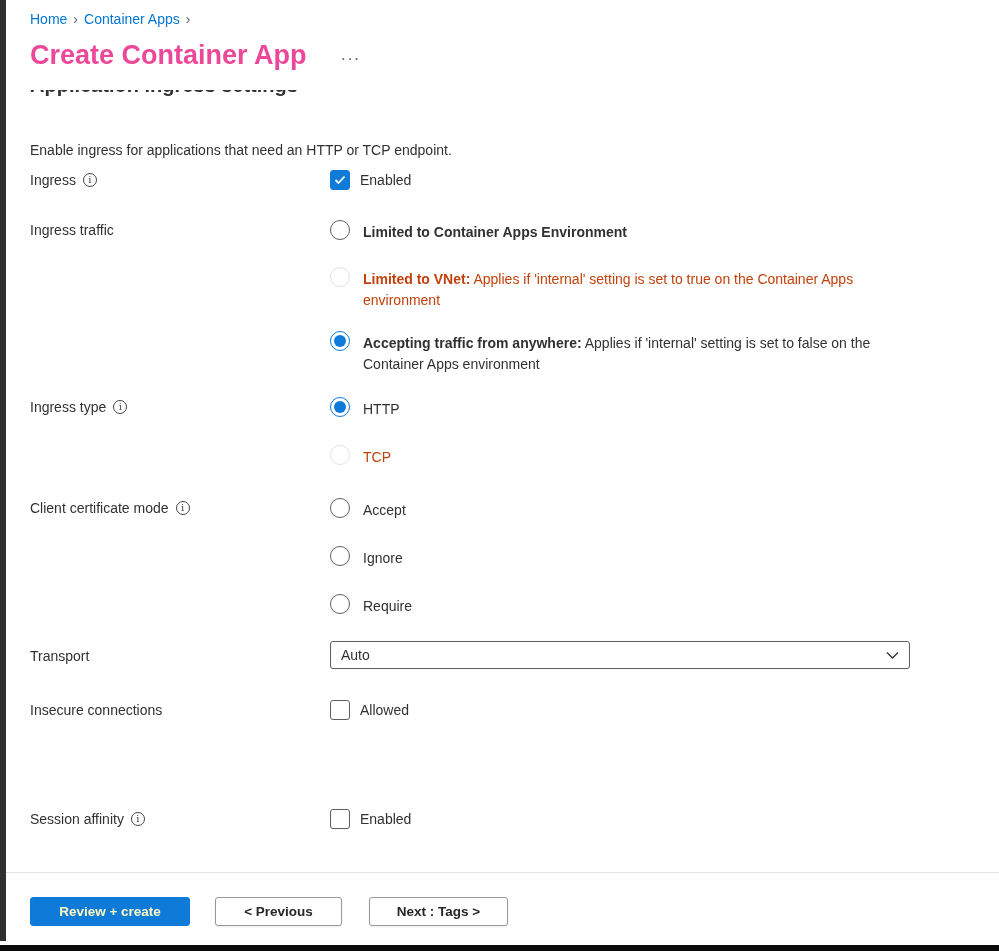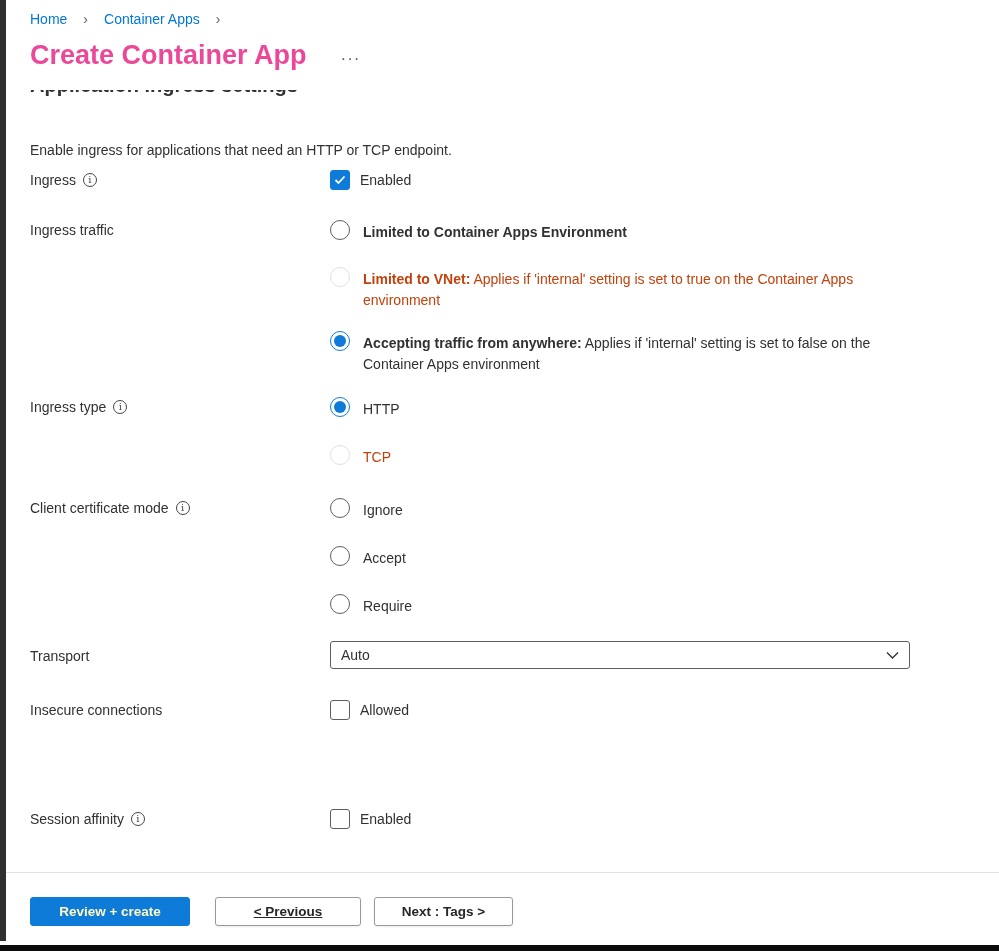--- a/index.html
+++ b/index.html
@@ -3,21 +3,21 @@
 <meta charset="utf-8">
 <style>
   html,body{margin:0;padding:0;background:#fff;}
   body{width:999px;height:951px;overflow:hidden;position:relative;
        font-family:"Liberation Sans","DejaVu Sans",sans-serif;color:#323130;}
   .frame{position:absolute;inset:0;background:#fff;}
   .left-edge{position:absolute;left:0;top:0;width:6px;height:941px;background:#2f2f2f;}
   .bottom-edge{position:absolute;left:0;top:945px;width:999px;height:6px;background:#0b0b0b;}
   .corner-mask{position:absolute;left:6px;top:929px;width:20px;height:16px;background:#fff;border-bottom-left-radius:9px;}
 
-  .breadcrumb{position:absolute;top:11px;left:30px;font-size:14px;display:flex;align-items:center;gap:16px;}
+  .breadcrumb{position:absolute;top:11px;left:30px;font-size:14px;display:flex;align-items:center;gap:6px;}
   .breadcrumb a{color:#0078d4;text-decoration:none;cursor:pointer;}
   .breadcrumb .sep{color:#605e5c;font-size:14px;}
 
   .title-row{position:absolute;top:40px;left:30px;display:flex;align-items:center;gap:34px;}
   .title-row h1{margin:0;font-size:27px;font-weight:700;color:#ec4899;letter-spacing:0;}
   .more-dots{color:#605e5c;font-size:17px;letter-spacing:1px;cursor:pointer;line-height:1;padding-top:6px;}
 
   .clip-heading{position:absolute;top:90px;left:30px;width:500px;height:14px;overflow:hidden;}
   .clip-heading h2{margin:0;margin-top:-16px;font-size:20px;font-weight:700;color:#323130;}
 
@@ -56,21 +56,21 @@
   .selectbox{display:flex;align-items:center;justify-content:space-between;cursor:pointer;}
   .textbox{outline:none;}
 
   .divider{position:absolute;top:872px;left:6px;right:0;border-top:1px solid #e3e3e3;}
   .footer{position:absolute;top:897px;left:30px;display:flex;gap:0;}
   .btn{height:29px;box-sizing:border-box;font-size:13.5px;border-radius:3px;display:inline-flex;
        align-items:center;justify-content:center;cursor:pointer;
        font-family:"Liberation Sans","DejaVu Sans",sans-serif;}
   .btn-primary{width:160px;background:#0f7bd8;border:1px solid #0f7bd8;color:#fef9c3;font-weight:700;margin-right:25px;}
   .btn-secondary{background:#fff;border:1px solid #9b9997;color:#262626;font-weight:700;box-shadow:0 1px 2px rgba(0,0,0,.08);}
-  .btn-prev{width:146px;margin-right:13px;text-decoration:underline;}
+  .btn-prev{width:127px;margin-right:27px;}
   .btn-next{width:139px;}
 
   .asterisk{color:#d13438;margin-left:-3px;}
 </style>
 </head>
 <body>
 
 <div class="frame">
   <div class="left-edge"></div>
 
@@ -147,25 +147,25 @@
   </div>
 
   <div class="row" style="top:498px;">
     <div class="flabel">
       <span>Client certificate mode</span>
       <span class="info-icon">i</span>
     </div>
     <div class="control">
       <div class="opt" style="margin-bottom:25px;">
         <span class="radio"></span>
+        <span class="otext">Accept</span>
+      </div>
+      <div class="opt" style="margin-bottom:25px;">
+        <span class="radio"></span>
         <span class="otext">Ignore</span>
-      </div>
-      <div class="opt" style="margin-bottom:25px;">
-        <span class="radio"></span>
-        <span class="otext">Accept</span>
       </div>
       <div class="opt">
         <span class="radio"></span>
         <span class="otext">Require</span>
       </div>
     </div>
   </div>
 
   <div class="row boxed" style="top:641px;">
     <div class="flabel">

